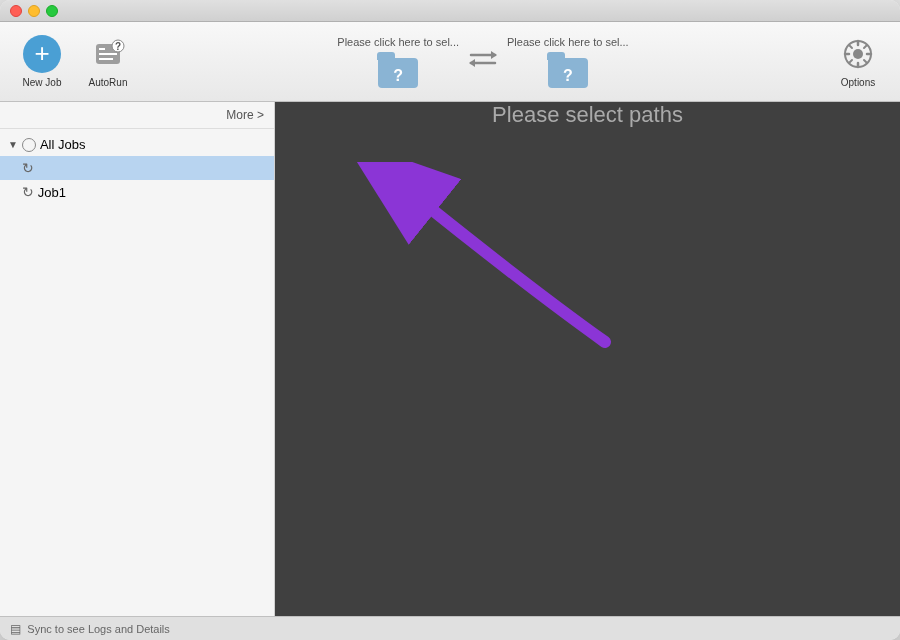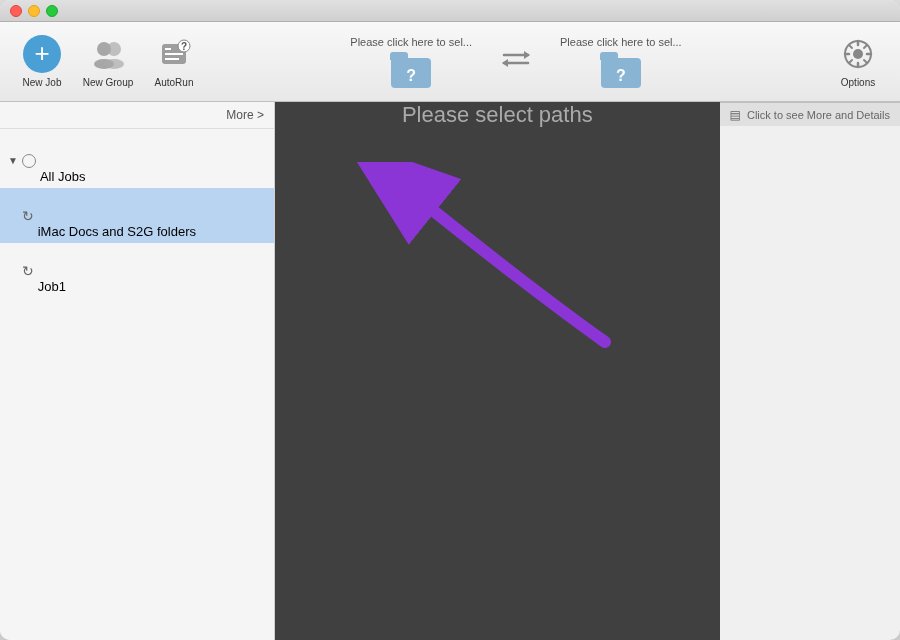--- a/index.html
+++ b/index.html
@@ -98,21 +98,21 @@
       font-size: 26px;
       font-weight: 300;
     }
 
     
     .toolbar-center {
       flex: 1;
       display: flex;
       align-items: center;
       justify-content: center;
-      gap: 20px;
+      gap: 0;
       height: 100%;
     }
     .path-selector {
       display: flex;
       flex-direction: column;
       align-items: center;
       justify-content: center;
       cursor: pointer;
       padding: 0 8px;
     }
@@ -165,21 +165,21 @@
     .toolbar-right {
       display: flex;
       align-items: center;
       gap: 14px;
     }
 
     
     .main-content {
       flex: 1;
       display: flex;
-      flex-direction: row;
+      flex-direction: column;
       overflow: hidden;
     }
 
     .content-area {
       flex: 1;
       display: flex;
       overflow: hidden;
     }
 
     
@@ -236,21 +236,20 @@
       align-items: center;
       justify-content: center;
       flex-shrink: 0;
     }
     .sync-small {
       font-size: 14px;
       color: #666;
     }
     .tree-label {
       font-size: 13px;
-      margin-top: 32px;
     }
     .tree-indent {
       padding-left: 22px;
     }
 
     
     .main-panel {
       flex: 1;
       background: #404040;
       display: flex;
@@ -304,31 +303,20 @@
 
   <div class="toolbar">
 
     <button class="toolbar-btn">
       <div class="toolbar-icon">
         <div class="new-job-icon">+</div>
       </div>
       <span class="toolbar-label">New Job</span>
     </button>
 
-    <button class="toolbar-btn">
-      <div class="toolbar-icon">
-        <svg width="36" height="36" viewBox="0 0 36 36">
-          <circle cx="14" cy="13" r="7" fill="#888" opacity="0.7"></circle>
-          <circle cx="24" cy="13" r="7" fill="#aaa" opacity="0.7"></circle>
-          <ellipse cx="14" cy="28" rx="10" ry="5" fill="#888" opacity="0.7"></ellipse>
-          <ellipse cx="24" cy="28" rx="10" ry="5" fill="#aaa" opacity="0.7"></ellipse>
-        </svg>
-      </div>
-      <span class="toolbar-label">New Group</span>
-    </button>
 
 
 
     <button class="toolbar-btn">
       <div class="toolbar-icon">
         <svg width="36" height="36" viewBox="0 0 36 36">
           <rect x="6" y="8" width="24" height="20" rx="3" fill="#888" opacity="0.8"></rect>
           <rect x="9" y="12" width="6" height="2" fill="white"></rect>
           <rect x="9" y="17" width="18" height="2" fill="white"></rect>
           <rect x="9" y="22" width="14" height="2" fill="white"></rect>
@@ -403,21 +391,20 @@
         <div class="sidebar-tree">
 
           <div class="tree-item group">
             <span class="triangle">▼</span>
             <div class="radio-circle"></div>
             <span class="tree-label">All Jobs</span>
           </div>
 
           <div class="tree-item tree-indent selected">
             <span class="sync-small">↻</span>
-            <span class="tree-label">iMac Docs and S2G folders</span>
           </div>
 
           <div class="tree-item tree-indent">
             <span class="sync-small">↻</span>
             <span class="tree-label">Job1</span>
           </div>
         </div>
       </div>
 
       <div class="main-panel">
@@ -433,16 +420,16 @@
             <path d="M 250 180 Q 180 130 80 50" fill="none" stroke="#8b35d6" stroke-width="12" stroke-linecap="round" marker-end="url(#arrowhead)"></path>
           </svg>
         </div>
 
         <span class="please-select-text">Please select paths</span>
       </div>
     </div>
 
     <div class="status-bar">
       <span class="status-icon">▤</span>
-      <span>Click to see More and Details</span>
+      <span>Sync to see Logs and Details</span>
     </div>
   </div>
 </div>
 
 </body></html>

